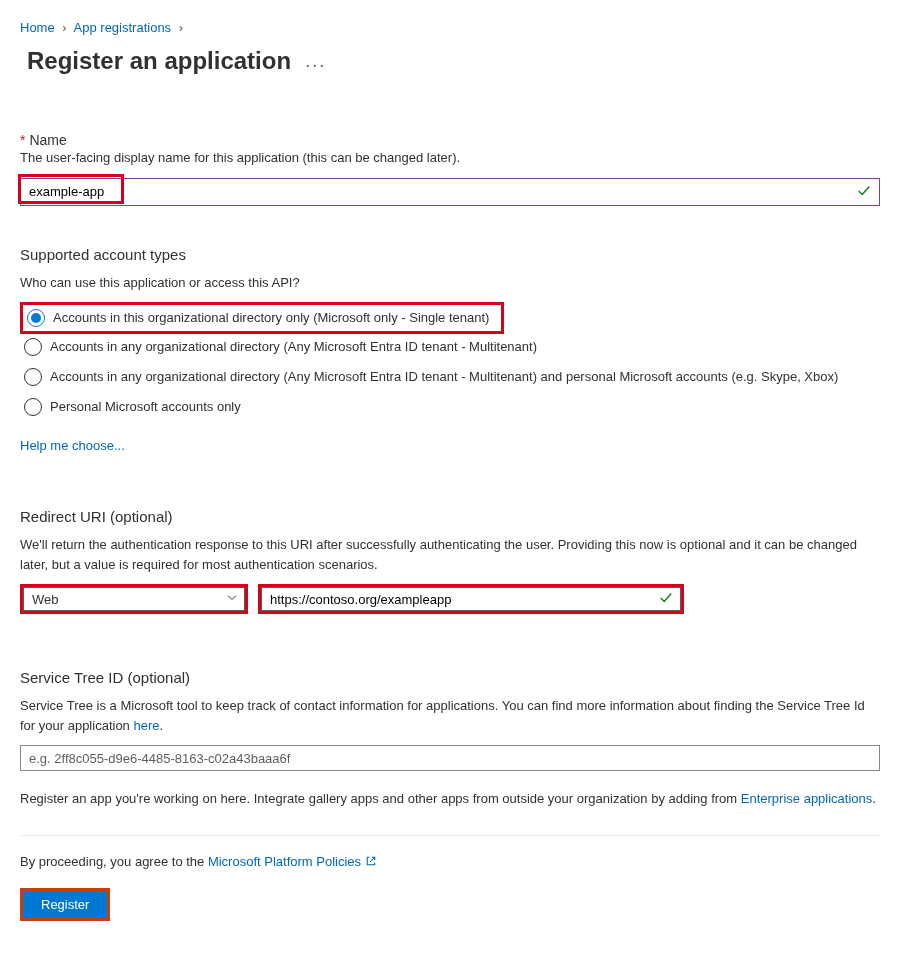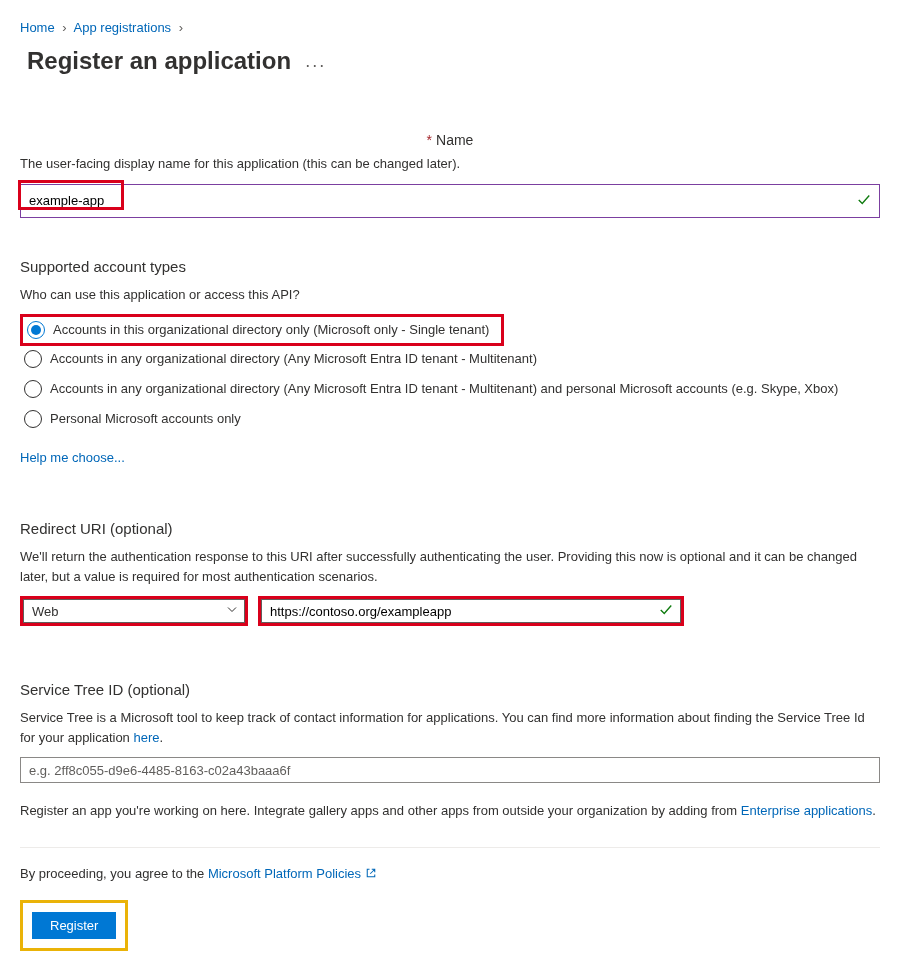--- a/index.html
+++ b/index.html
@@ -35,22 +35,20 @@
     vertical-align: middle;
     cursor: pointer;
   }
 
   .section { margin-top: 40px; }
   .section.tight { margin-top: 55px; }
 
   .field-label {
     font-size: 14px;
     color: #323130;
-    margin-bottom: 6px;
-    text-align: center;
   }
   .req { color: #a4262c; margin-right: 4px; }
 
   .field-desc {
     font-size: 13px;
     color: #323130;
     margin-bottom: 10px;
     line-height: 1.5;
   }
 
@@ -65,22 +63,22 @@
     background: #fff;
   }
 
   .input-wrap { position: relative; }
   
   .radio-highlight {
     border: 3px solid #d9001b;
     padding: 0 4px 0 0;
   }
   .register-highlight {
-    border: 3px solid #eab308;
-    padding: 9px;
+    border: 3px solid #c2410c;
+    padding: 0;
     display: inline-block;
   }
   .select-highlight, .uri-highlight {
     border: 3px solid #d9001b;
     padding: 0;
   }
 
   .checkmark {
     position: absolute;
     right: 8px;
@@ -244,21 +242,21 @@
 
 <div class="section tight">
   <div class="field-label">
     <span class="req">*</span><span>Name</span>
   </div>
   <div class="field-desc">The user-facing display name for this application (this can be changed later).</div>
 
   <div class="input-wrap" style="width:100%; border:1px solid #7b3fa0; position:relative;">
     
     <div style="position:absolute; left:-3px; top:-5px; width:106px; height:30px; border:3px solid #d9001b; pointer-events:none;"></div>
-    <input class="text-input" style="border: none; height: 32px;" value="example-app">
+    <input class="text-input" style="border: none; height: 26px;" value="example-app">
     <span class="checkmark">
       <svg width="14" height="14" viewBox="0 0 16 16">
           <path fill="none" stroke="#107c10" stroke-width="1.6" d="M2 8.5 L6 12.5 L14 3.5"></path>
         </svg>
     </span>
   </div>
 </div>
 
 
 <div class="section">

